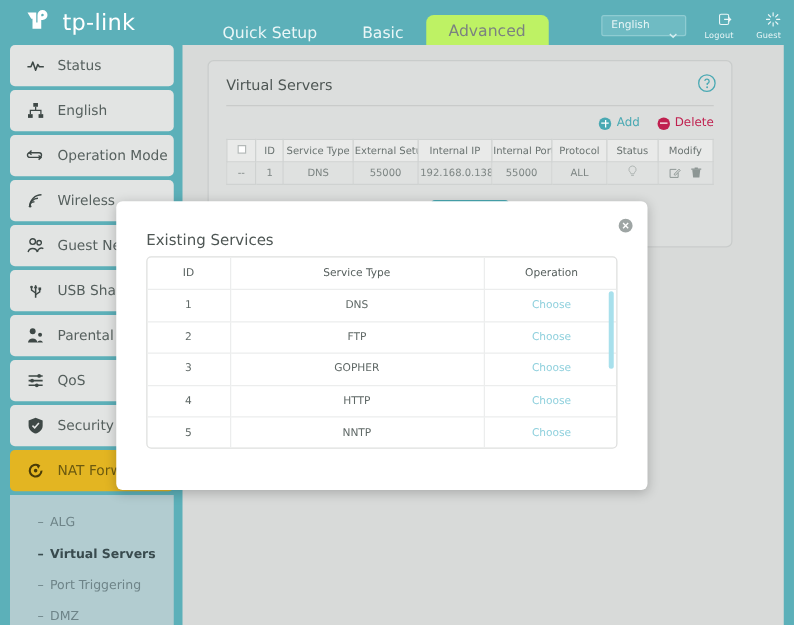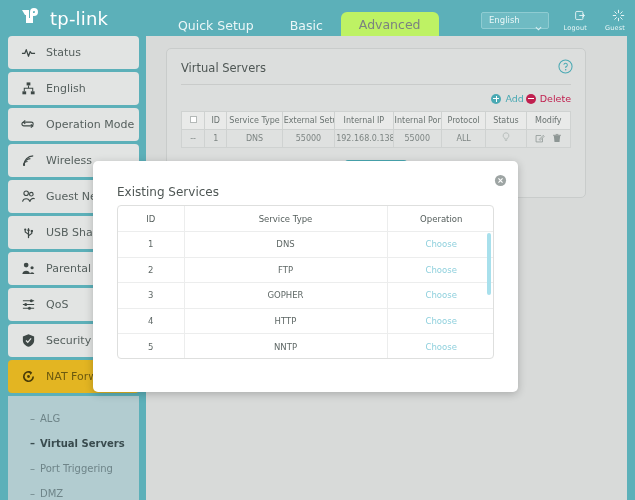--- a/index.html
+++ b/index.html
@@ -60,21 +60,21 @@
     position: absolute; left: 146px; top: 36px; width: 481px; height: 464px;
     background: #d8dad9;
   }
   .panel {
     position: absolute; left: 20px; top: 12px; width: 420px; background: #dcdedd;
     border: 1px solid #c9cccb; border-radius: 5px; padding: 12px 14px 16px 14px;
   }
   .panel-title { font-size: 11.5px; color: #4e5654; padding-bottom: 9px; border-bottom: 1px solid #c9cbca; }
   .help-ico { position: absolute; right: 12px; top: 10px; width: 15px; height: 15px; }
 
-  .actions { display: flex; justify-content: flex-end; gap: 2px; margin-top: 8px; margin-bottom: 7px; }
+  .actions { display: flex; justify-content: flex-end; gap: 14px; margin-top: 8px; margin-bottom: 7px; }
   .act { display: flex; align-items: center; gap: 4px; font-size: 9.5px; }
   .act-add { color: #4aa9b3; }
   .act-del { color: #c0204f; }
   .act-ico { width: 10px; height: 10px; border-radius: 50%; position: relative; flex: 0 0 10px; }
   .act-ico.add { background: #4aa9b3; }
   .act-ico.del { background: #c0204f; }
   .act-ico::before { content: ""; position: absolute; left: 2px; top: 4.3px; width: 6px; height: 1.4px; background: #fff; }
   .act-ico.add::after { content: ""; position: absolute; left: 4.3px; top: 2px; width: 1.4px; height: 6px; background: #fff; }
 
   table.vs { width: 100%; border-collapse: collapse; background: #e9eae9; table-layout: fixed; }

